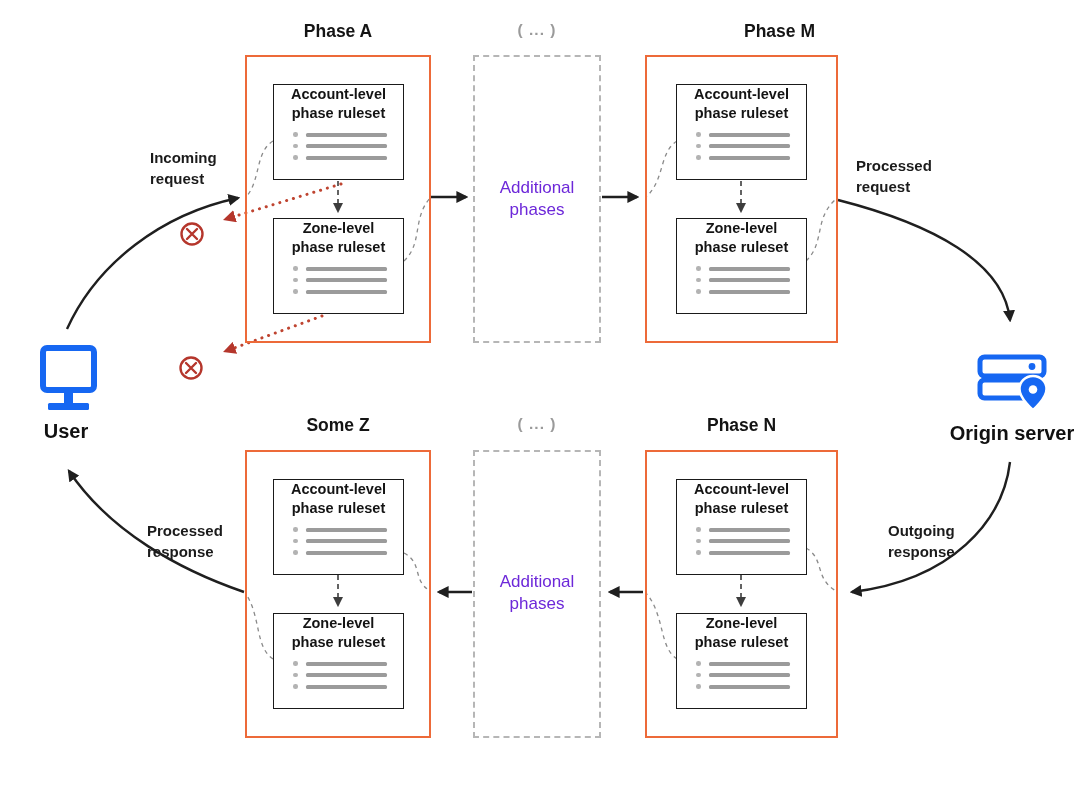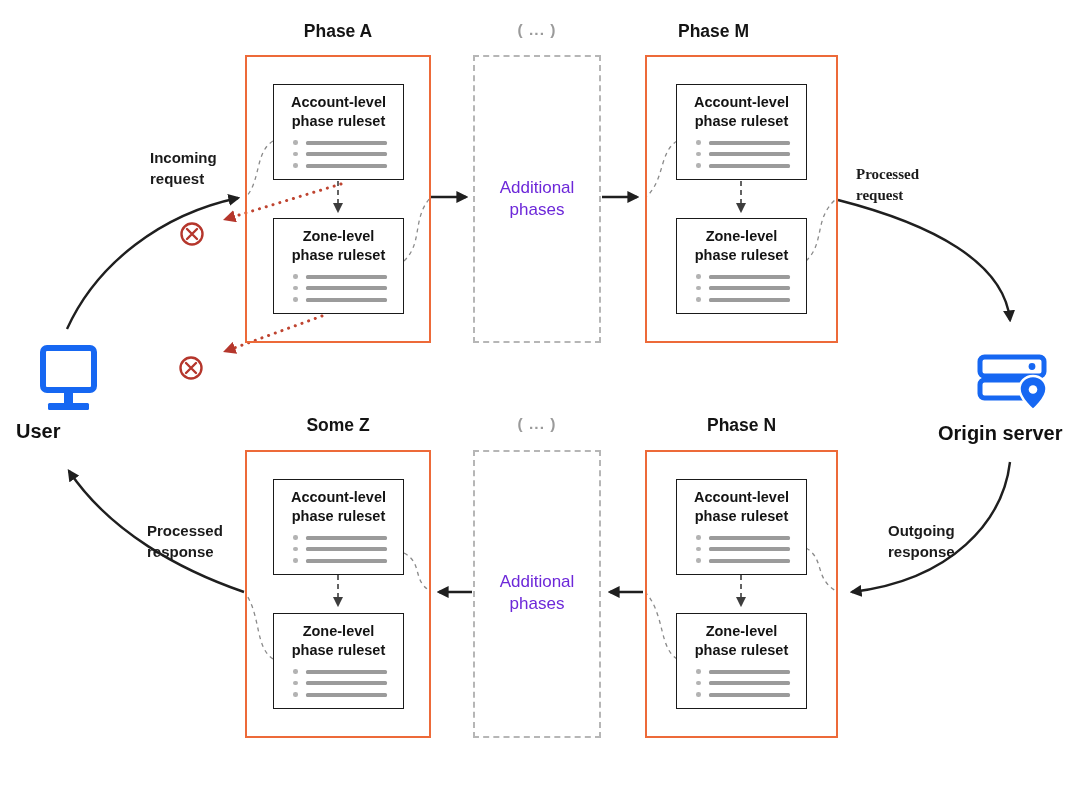--- a/index.html
+++ b/index.html
@@ -11,53 +11,53 @@
   .html-layer{position:absolute;left:0;top:0;width:100%;height:100%;z-index:2;pointer-events:none;border-radius:31px;}
 
   .phase{position:absolute;box-sizing:border-box;border:2px solid #ED6A39;background:transparent;}
   .phase-a{left:245px;top:55px;width:186px;height:288px;}
   .phase-m{left:645px;top:55px;width:193px;height:288px;}
   .phase-z{left:245px;top:450px;width:186px;height:288px;}
   .phase-n{left:645px;top:450px;width:193px;height:288px;}
 
   .phase-title{position:absolute;text-align:center;font-size:17.5px;font-weight:700;color:#141414;}
   .pt-a{left:245px;top:21px;width:186px;}
-  .pt-m{left:617px;top:21px;width:193px;}
+  .pt-m{left:683px;top:21px;width:193px;}
   .pt-z{left:245px;top:415px;width:186px;}
   .pt-n{left:645px;top:415px;width:193px;}
 
   .dashed-box{position:absolute;box-sizing:border-box;border:2px dashed #b6b6b6;background:transparent;}
   .db-top{left:473px;top:55px;width:128px;height:288px;}
   .db-bottom{left:473px;top:450px;width:128px;height:288px;}
   .ellipsis{position:absolute;text-align:center;font-size:15.5px;font-weight:700;color:#9a9a9a;letter-spacing:1px;}
   .el-top{left:473px;top:21px;width:128px;}
   .el-bottom{left:473px;top:415px;width:128px;}
   .additional{position:absolute;text-align:center;font-size:17px;color:#6d28d9;line-height:1.3;}
   .ad-top{left:473px;top:177px;width:128px;}
   .ad-bottom{left:473px;top:571px;width:128px;}
 
   .ruleset{position:absolute;box-sizing:border-box;width:131px;height:96px;border:1.5px solid #1a1a1a;background:#fff;}
   .rs-a1{left:26px;top:27px;} .rs-a2{left:26px;top:161px;}
   .rs-m1{left:29px;top:27px;} .rs-m2{left:29px;top:161px;}
-  .rs-title{margin-top:8px;padding:0 6px;text-align:center;font-size:14.5px;font-weight:600;color:#141414;line-height:1.32;}
+  .rs-title{padding:0 6px;text-align:center;font-size:14.5px;font-weight:600;color:#141414;line-height:1.32;}
   .rs-lines{margin:9px 0 0 19px;display:flex;flex-direction:column;gap:7px;}
   .rline{display:flex;align-items:center;gap:8px;}
   .rdot{width:4.5px;height:4.5px;border-radius:50%;background:#b3b3b3;flex:none;}
   .rbar{width:81px;height:4px;border-radius:1.5px;background:#9b9b9b;}
 
   .flow-label{position:absolute;font-size:15px;font-weight:700;color:#1b1b1b;line-height:1.38;}
   .fl-incoming{left:150px;top:148px;width:84px;}
-  .fl-processed-req{left:856px;top:164px;width:95px;font-family:Liberation Serif, serif;}
+  .fl-processed-req{left:856px;top:156px;width:95px;}
   .fl-outgoing{left:888px;top:521px;width:90px;}
   .fl-processed-resp{left:147px;top:521px;width:95px;}
 
   .block-note{position:absolute;left:139px;top:269px;width:98px;font-size:14.5px;font-weight:500;
               color:#B5362C;line-height:1.45;}
 
-  .node-label{position:absolute;font-size:20px;font-weight:700;color:#111;}
+  .node-label{position:absolute;text-align:center;font-size:20px;font-weight:700;color:#111;}
   .nl-user{left:16px;top:420px;width:100px;}
   .nl-origin{left:938px;top:422px;width:148px;}
 </style>
 </head>
 <body>
 
 <div class="canvas">
 
   <svg class="layer" width="1092" height="792" viewBox="0 0 1092 792">
     <defs>

